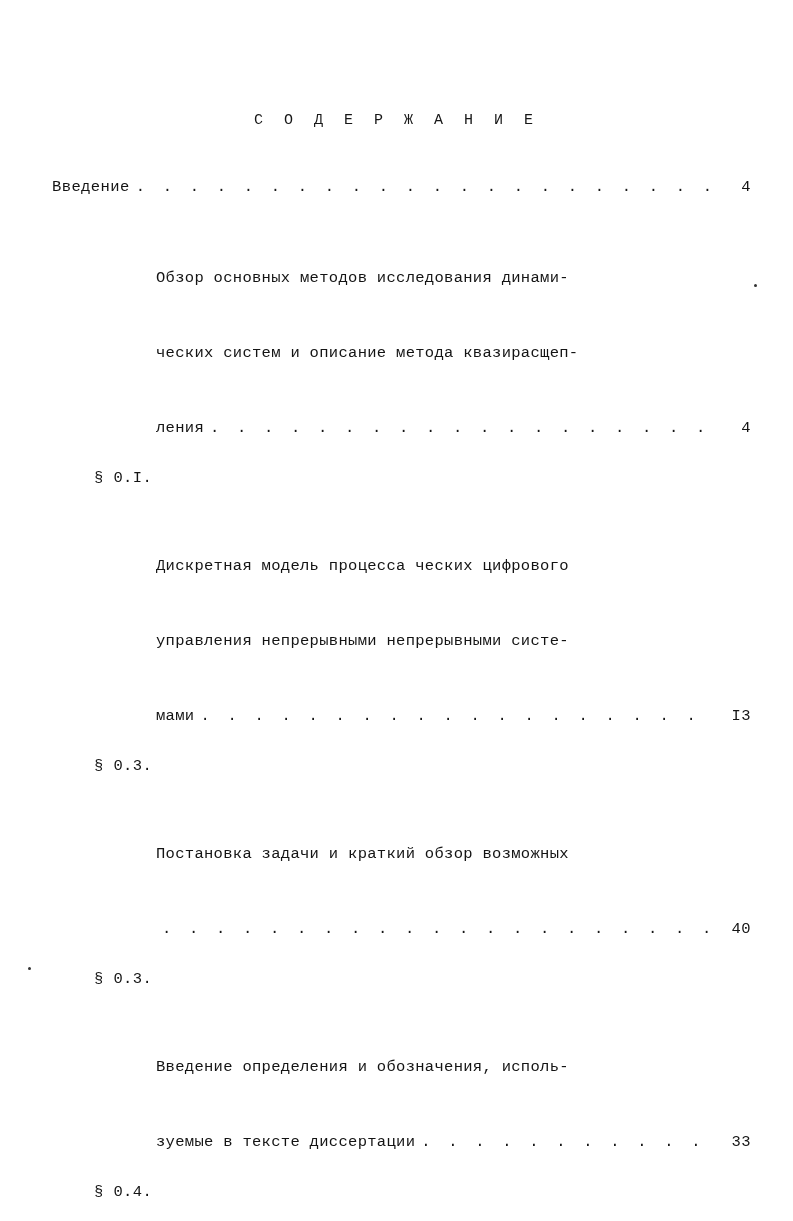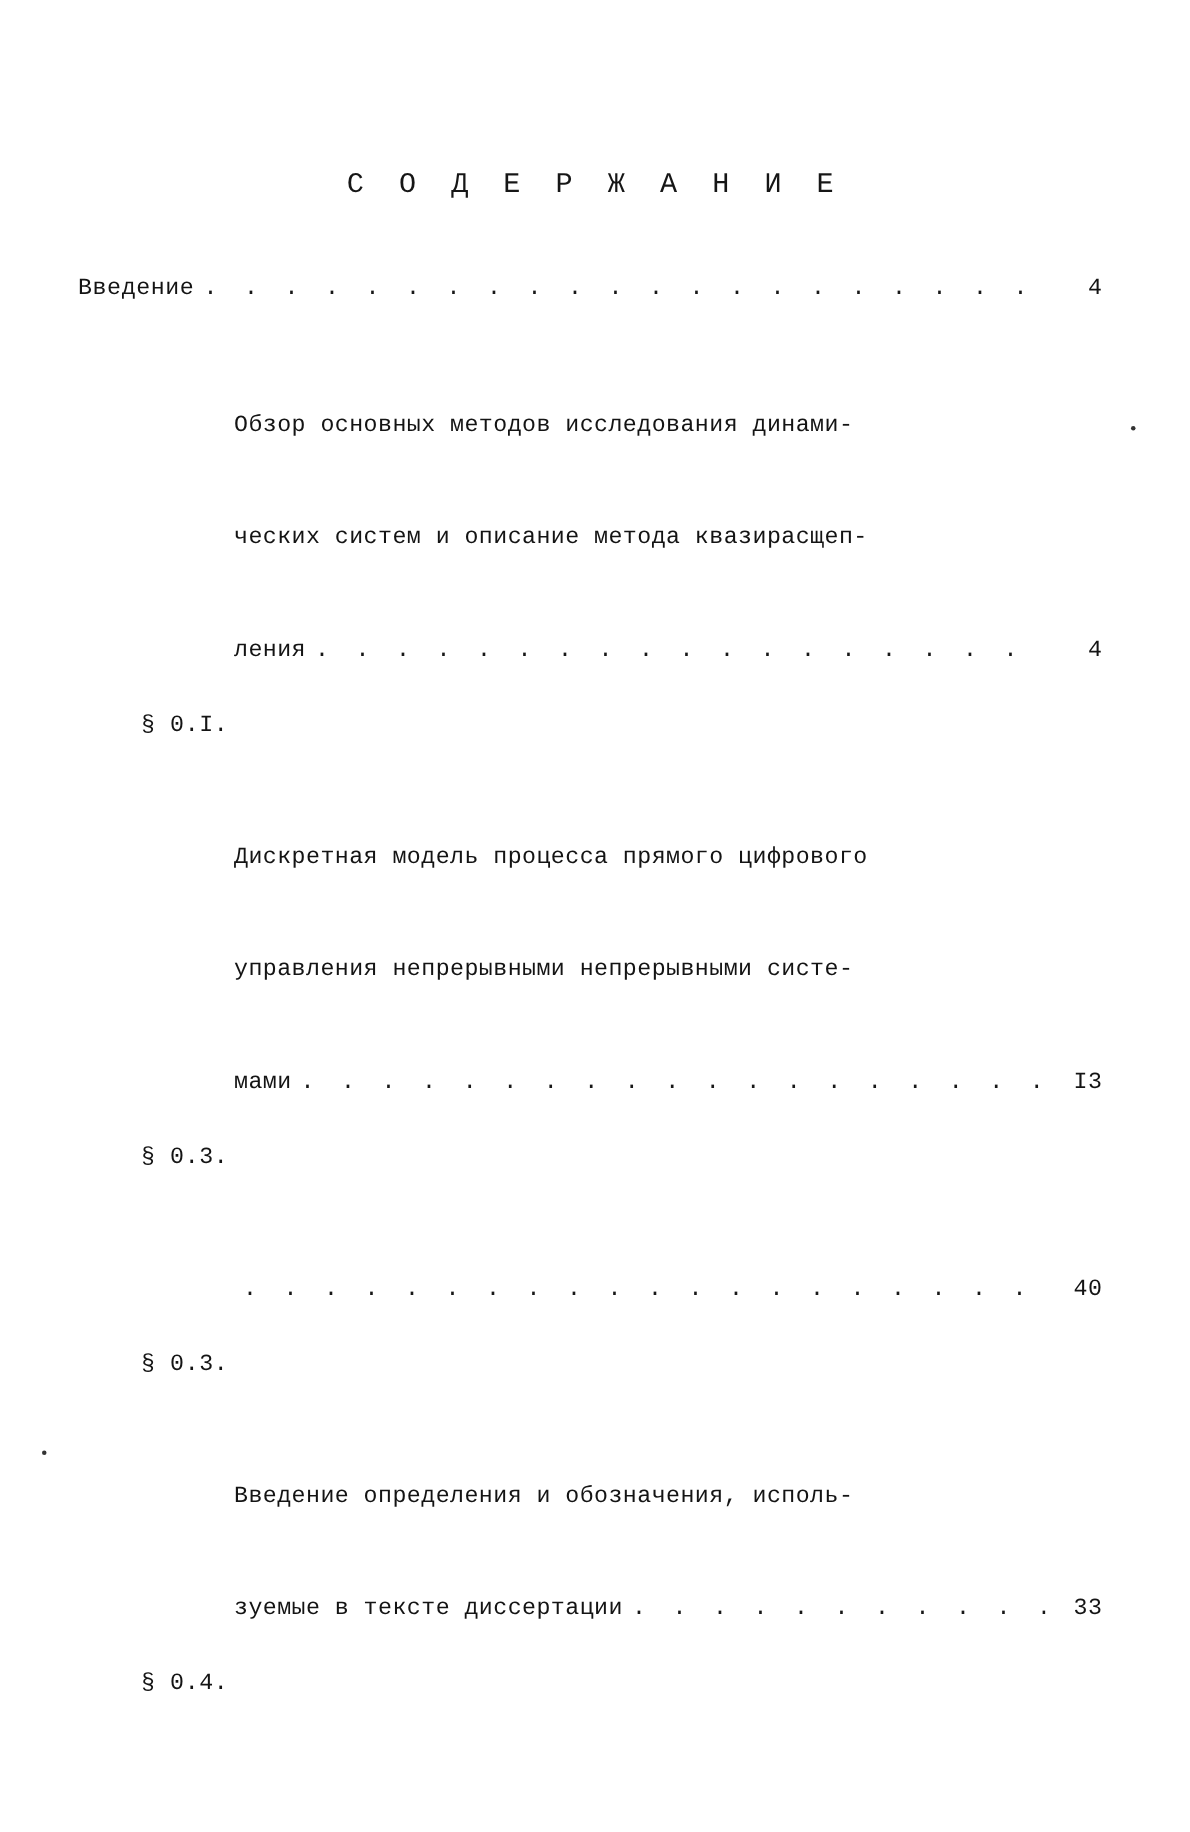--- a/index.html
+++ b/index.html
@@ -17,31 +17,31 @@
   }
   .page {
     position: relative;
     width: 793px;
     height: 1221px;
     box-sizing: border-box;
     padding: 0;
   }
   .page-title {
     text-align: center;
-    font-size: 19px;
+    font-size: 15px;
     letter-spacing: 6px;
     margin-top: 112px;
     margin-bottom: 0;
     font-weight: normal;
     color: #161616;
   }
   .toc {
     margin-top: 46px;
     padding-left: 52px;
-    padding-right: 58px;
+    padding-right: 42px;
   }
   .entry {
     margin-bottom: 13px;
     position: relative;
   }
   .entry.intro {
     margin-bottom: 16px;
   }
   .line {
     display: flex;
@@ -146,35 +146,36 @@
             <span class="pagenum">4</span>
           </div>
         </span>
       </div>
     </div>
 
     <div class="entry">
       <div class="line indent-1">
         <span class="num-label">§ 0.3.</span>
         <span class="text-block">
-          <div class="text-row"><span class="sub-text">Дискретная модель процесса прямого цифрового</span></div>
+          <div class="text-row"><span class="sub-text">Дискретная модель процесса ческих цифрового</span></div>
           <div class="text-row"><span class="sub-text">управления непрерывными непрерывными систе-</span></div>
           <div class="text-row">
             <span class="sub-text">мами</span>
             <span class="dots">. . . . . . . . . . . . . . . . . . . . . . . . . . . . . . . . . . . . . .</span>
             <span class="pagenum">I3</span>
           </div>
         </span>
       </div>
     </div>
 
     <div class="entry">
       <div class="line indent-1">
         <span class="num-label">§ 0.3.</span>
         <span class="text-block">
+          <div class="text-row"><span class="sub-text">Постановка задачи и краткий обзор возможных</span></div>
           <div class="text-row">
             <span class="dots">. . . . . . . . . . . . . . . . . . . . . . . .</span>
             <span class="pagenum">40</span>
           </div>
         </span>
       </div>
     </div>
 
     <div class="entry">
       <div class="line indent-1">

